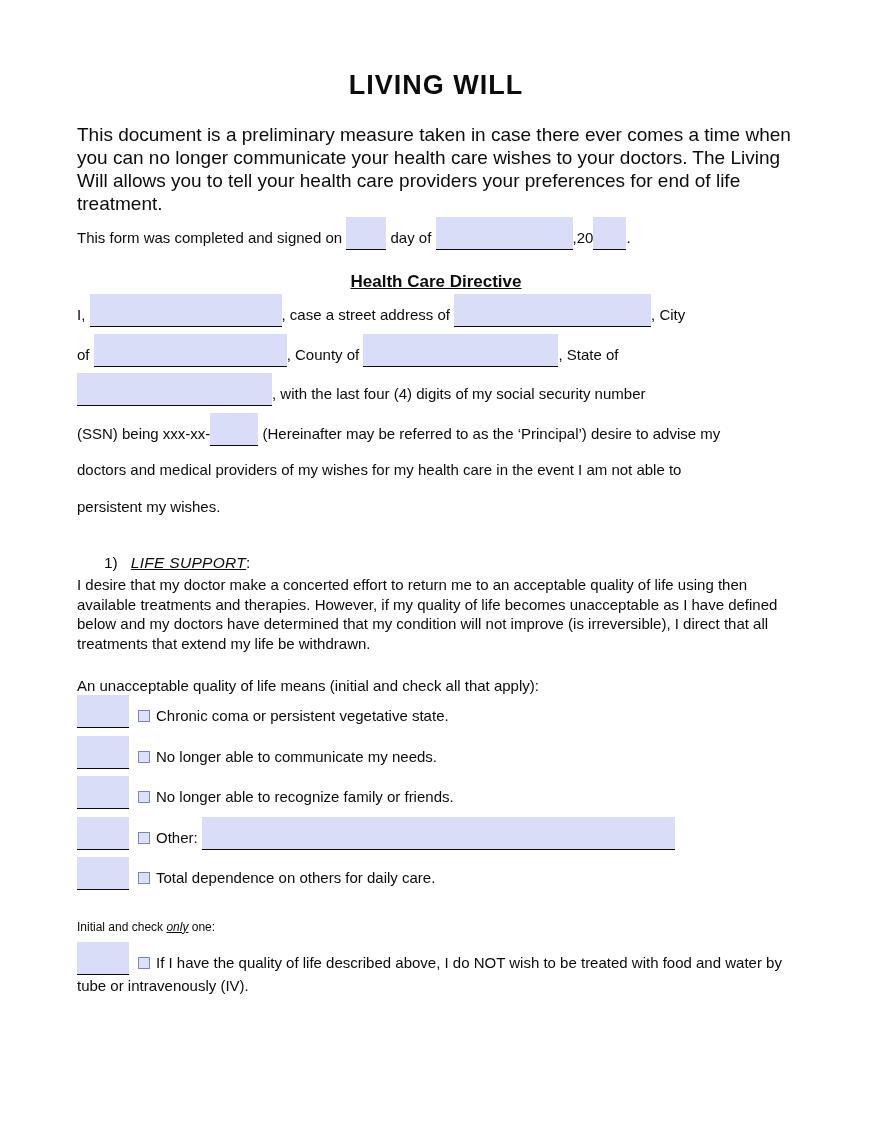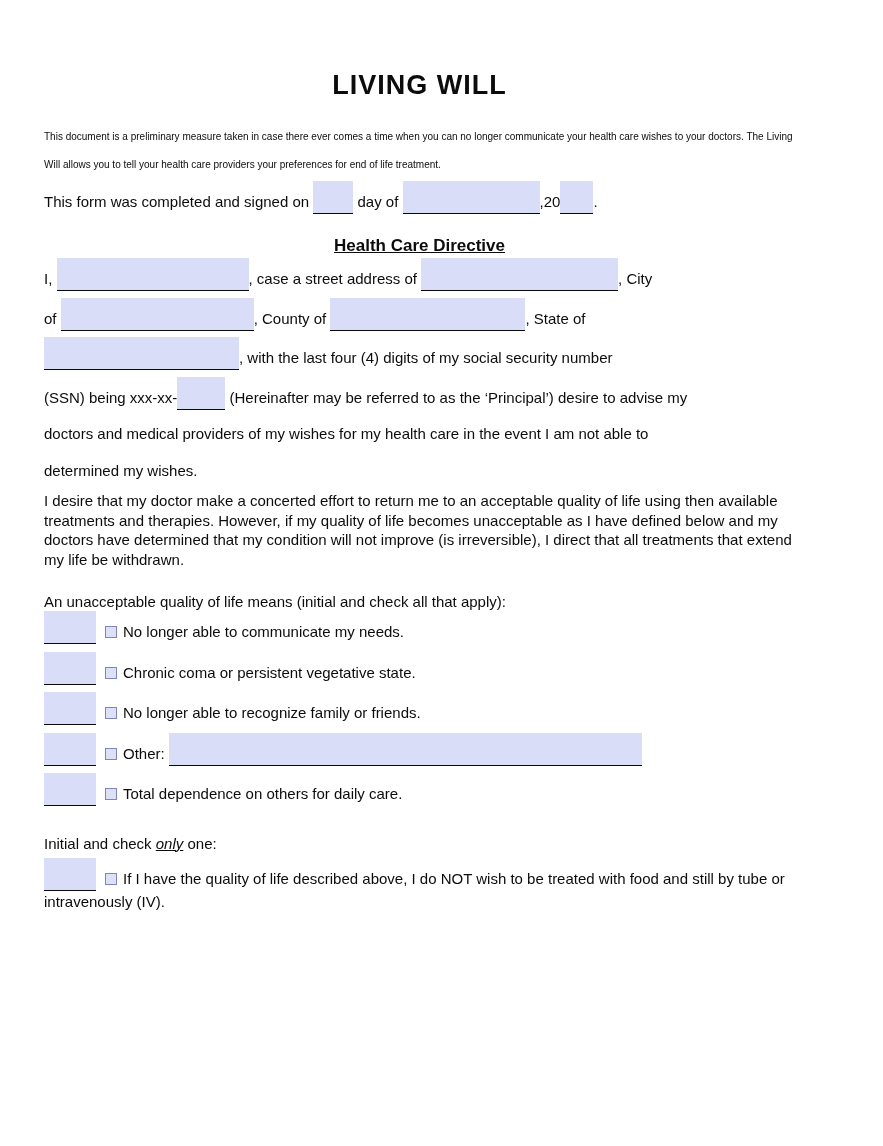--- a/index.html
+++ b/index.html
@@ -5,35 +5,35 @@
   * { box-sizing: border-box; }
   html, body { margin: 0; padding: 0; background: #ffffff; }
   .page {
     position: relative;
     width: 883px;
     height: 996px;
     margin: 0 auto;
     background: #ffffff;
     font-family: "Liberation Sans", "DejaVu Sans", sans-serif;
     color: #0c0c0c;
-    padding: 70px 88px 0 44px;
+    padding: 70px 88px 0 77px;
     overflow: hidden;
   }
   .title {
     margin: 0 0 22px 0;
     font-size: 27px;
     font-weight: bold;
     text-align: center;
     letter-spacing: 1px;
     line-height: 31px;
   }
   .intro {
     margin: 0;
-    font-size: 10px;
-    line-height: 28px;
+    font-size: 19px;
+    line-height: 23px;
   }
   
   .blank {
     display: inline-block;
     background: #d9ddf7;
     border-bottom: 1.5px solid #0a0a0a;
     height: 33px;
     vertical-align: -7px;
   }
   .w-day     { width: 40px; }
@@ -100,21 +100,21 @@
     display: inline-block;
     width: 12px;
     height: 12px;
     background: #dde1f8;
     border: 1.2px solid #7c86bd;
     margin: 0 6px 0 9px;
     vertical-align: -1px;
   }
   .only-prompt {
     margin: 20px 0 0 0;
-    font-size: 15px;
+    font-size: 12px;
     line-height: 19px;
   }
   .only-em { font-style: italic; text-decoration: underline; }
   .only-item {
     margin: 5px 0 0 0;
     font-size: 15px;
     line-height: 21px;
   }
   .footer {
     position: absolute;
@@ -167,55 +167,58 @@
       <span class="blank w-state"></span><span>, with the last four (4) digits of my social security number</span>
     </div>
     <div class="fill-line">
       <span>(SSN) being xxx-xx-</span><span class="blank w-ssn"></span>
       <span>(Hereinafter may be referred to as the ‘Principal’) desire to advise my</span>
     </div>
     <div class="fill-line">
       <span>doctors and medical providers of my wishes for my health care in the event I am not able to</span>
     </div>
     <div class="fill-line">
-      <span>determined my wishes.</span>
-    </div>
-  </div>
-
+      <span>persistent my wishes.</span>
+    </div>
+  </div>
+
+  <div class="ls-heading">
+    <span class="ls-num">1)</span><span class="ls-title">LIFE SUPPORT</span><span>:</span>
+  </div>
 
   <p class="ls-body">I desire that my doctor make a concerted effort to return me to an acceptable quality of life using then available treatments and therapies. However, if my quality of life becomes unacceptable as I have defined below and my doctors have determined that my condition will not improve (is irreversible), I direct that all treatments that extend my life be withdrawn.</p>
 
   <p class="quality-prompt">An unacceptable quality of life means (initial and check all that apply):</p>
 
   <div class="chk-row">
+    <span class="blank w-initial"></span><span class="checkbox"></span><span>Chronic coma or persistent vegetative state.</span>
+  </div>
+  <div class="chk-row">
     <span class="blank w-initial"></span><span class="checkbox"></span><span>No longer able to communicate my needs.</span>
-  </div>
-  <div class="chk-row">
-    <span class="blank w-initial"></span><span class="checkbox"></span><span>Chronic coma or persistent vegetative state.</span>
   </div>
   <div class="chk-row">
     <span class="blank w-initial"></span><span class="checkbox"></span><span>No longer able to recognize family or friends.</span>
   </div>
   <div class="chk-row">
     <span class="blank w-initial"></span><span class="checkbox"></span><span>Other:</span>
     <span class="blank w-other"></span>
   </div>
   <div class="chk-row">
     <span class="blank w-initial"></span><span class="checkbox"></span><span>Total dependence on others for daily care.</span>
   </div>
 
   <p class="only-prompt">
     <span>Initial and check</span>
     <span class="only-em">only</span>
     <span>one:</span>
   </p>
 
 
   <p class="only-item">
-    <span class="blank w-initial"></span><span class="checkbox"></span><span>If I have the quality of life described above, I do NOT wish to be treated with food and still by tube or intravenously (IV).</span>
+    <span class="blank w-initial"></span><span class="checkbox"></span><span>If I have the quality of life described above, I do NOT wish to be treated with food and water by tube or intravenously (IV).</span>
   </p>
 
   <div class="footer">
     <span class="brand"><span class="brand-free">free</span><span class="brand-forms">forms</span></span>
     <span class="page-num">Page 1 of 3</span>
   </div>
 
 </div>
 
 </body></html>

